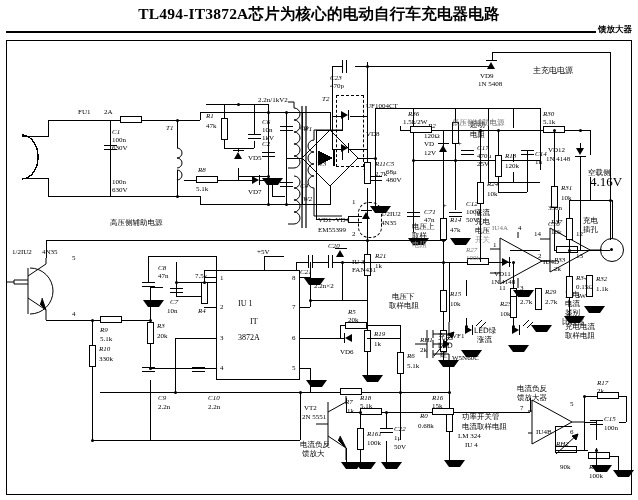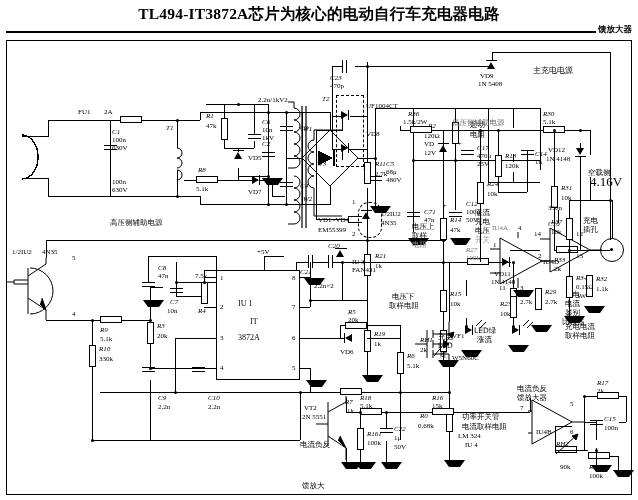--- a/index.html
+++ b/index.html
@@ -844,21 +844,21 @@
       <path d="M12 38 L30 50"></path>
       <path d="M30 4 L30 -2"></path>
       <path d="M30 50 L30 62"></path>
       <path d="M12 26 L0 26"></path>
       <path d="M22 42 L30 50 L24 38" fill="#000"></path>
     </g>
   </svg>
   <div class="lb" style="left:304px;top:404px;">VT2</div>
   <div class="lb" style="left:302px;top:413px;">2N 5551</div>
   <div class="cn" style="left:300px;top:440px;">电流负反</div>
-  <div class="cn" style="left:302px;top:449px;margin-top:32px;">馈放大</div>
+  <div class="cn" style="left:302px;top:449px;">馈放大</div>
 
   <svg width="638" height="500" style="left:0;top:0">
     <g stroke="#000" stroke-width="1" fill="none" shape-rendering="crispEdges">
       <path d="M346 398 L346 412"></path>
       <path d="M346 412 L360 412"></path>
       <path d="M382 412 L420 412"></path>
       <path d="M360 412 L360 428"></path>
       <path d="M360 450 L360 462"></path>
       <path d="M386 412 L386 428"></path>
       <path d="M386 441 L386 462"></path>

